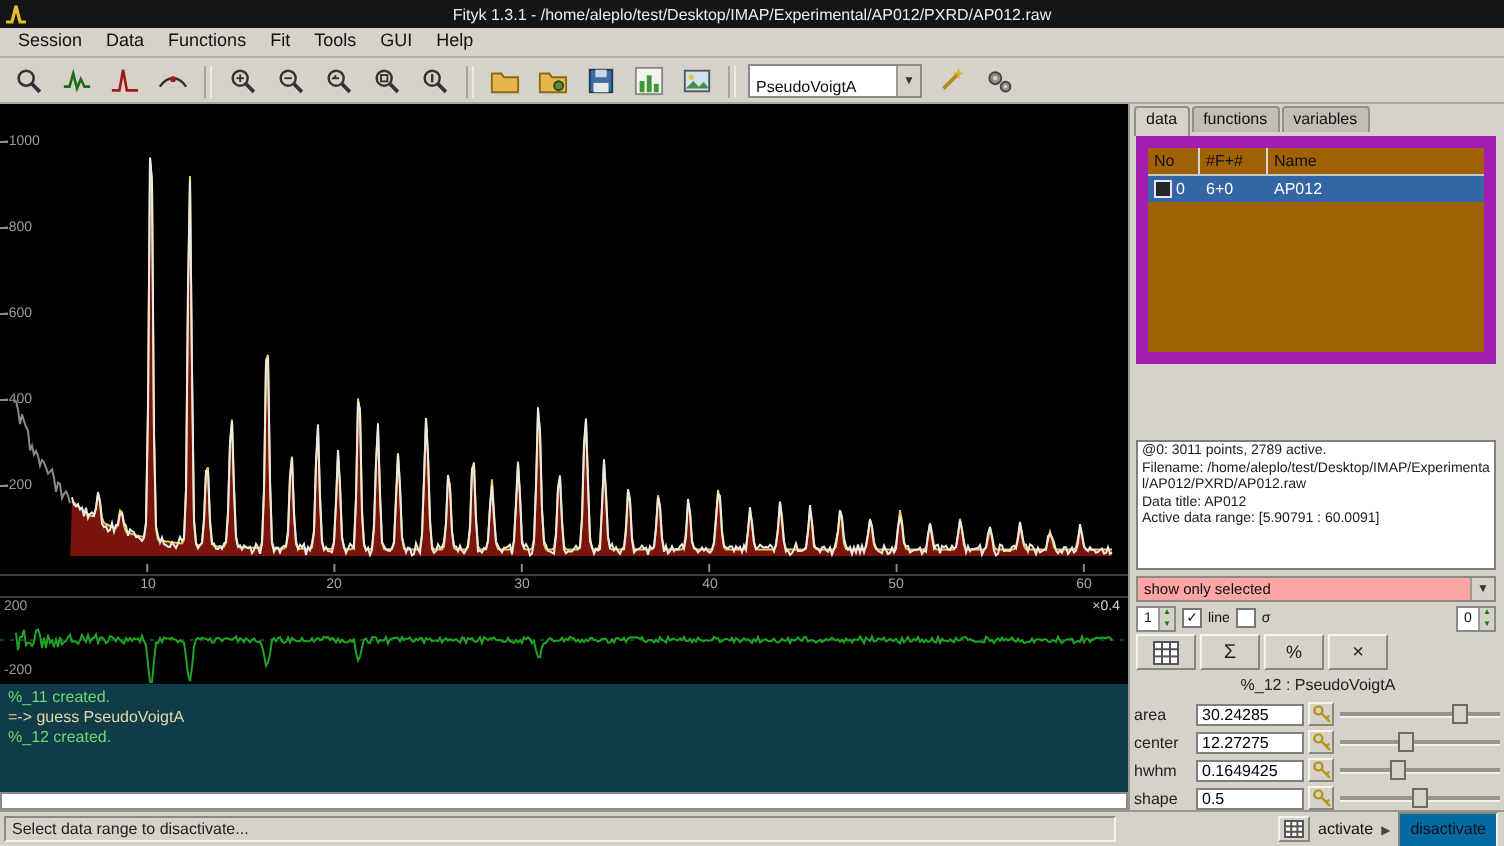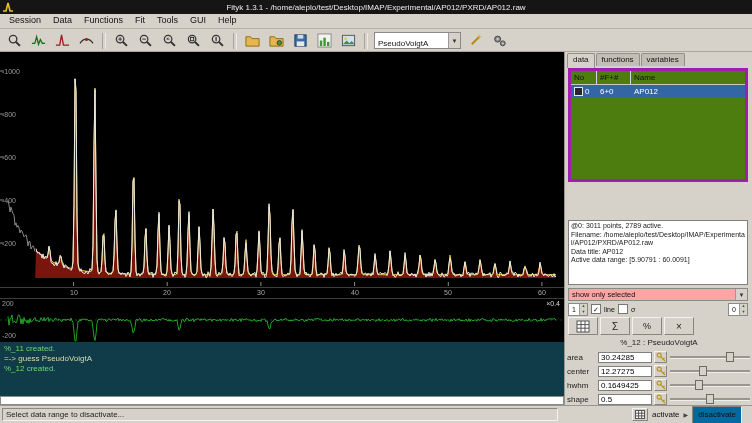--- a/index.html
+++ b/index.html
@@ -46,22 +46,22 @@
   .inputline input{position:absolute;left:0;top:0;width:100%;height:100%;box-sizing:border-box;
            border:1px solid #8a8a8a;background:#fff;font-size:7px;padding:0 2px;font-family:"Liberation Sans",sans-serif;}
 
   
   .sidebar{position:absolute;left:564px;top:52px;width:188px;height:353px;background:#d6d2ca;
            border-left:1px solid #9a968e;box-sizing:border-box;}
   .tabs{position:absolute;left:2px;top:1px;height:15px;display:flex;gap:1px;}
   .tab{padding:1px 5px 0 5px;font-size:8px;color:#111;background:#c2beb6;border:1px solid #938f87;
        border-bottom:none;border-radius:2px 2px 0 0;height:13px;box-sizing:border-box;}
   .tab.active{background:#d6d2ca;height:15px;}
-  .listbox{position:absolute;left:3px;top:16px;width:180px;height:114px;background:#4d7c0f;
-           border:3px solid #a21caf;font-size:8px;color:#111;box-sizing:border-box;overflow:hidden;}
+  .listbox{position:absolute;left:3px;top:16px;width:180px;height:114px;background:#a16207;
+           border:6px solid #a21caf;font-size:8px;color:#111;box-sizing:border-box;overflow:hidden;}
   .lheader{display:flex;height:13px;border-bottom:1px solid #c6c6c6;align-items:center;}
   .lheader .hc{padding-left:3px;border-right:1px solid #d6d6d6;height:100%;display:flex;align-items:center;box-sizing:border-box;}
   .hc.c1{width:26px;}.hc.c2{width:34px;}.hc.c3{flex:1;border-right:none;}
   .lrow{display:flex;height:13px;background:#3465a4;color:#fff;align-items:center;}
   .lrow .rc{padding-left:3px;height:100%;display:flex;align-items:center;box-sizing:border-box;gap:2px;}
   .rc.c1{width:26px;}.rc.c2{width:34px;}.rc.c3{flex:1;}
   .rowcheck{width:7px;height:7px;background:#26262b;border:1px solid #e8e8e8;flex:0 0 auto;}
 
   .infobox{position:absolute;left:3px;top:168px;width:180px;height:65px;background:#fff;
            border:1px solid #7f7f7f;box-sizing:border-box;font-size:7px;line-height:8.6px;
@@ -94,21 +94,21 @@
          display:flex;align-items:center;justify-content:center;box-sizing:border-box;}
   .pslider{flex:1;height:12px;position:relative;}
   .pslider .track{position:absolute;left:1px;right:1px;top:5px;height:2px;background:#9a968e;border-bottom:1px solid #f0eee8;}
   .phandle{position:absolute;top:1px;width:8px;height:10px;background:#d6d2ca;border:1px solid #6e6a62;box-sizing:border-box;}
 
   
   .statusrow{position:absolute;left:0;top:405px;width:752px;height:18px;background:#d6d2ca;
              border-top:1px solid #9a968e;display:flex;align-items:center;box-sizing:border-box;}
   .statusbox{margin-left:2px;width:556px;height:13px;border:1px solid;border-color:#8e8a82 #f4f2ee #f4f2ee #8e8a82;
              font-size:8px;color:#222;display:flex;align-items:center;padding:0 3px;box-sizing:border-box;}
-  .activrow{margin-left:auto;display:flex;align-items:center;gap:4px;padding-right:10px;font-size:8px;color:#111;}
+  .activrow{margin-left:auto;display:flex;align-items:center;gap:4px;padding-right:3px;font-size:8px;color:#111;}
   .minibtn{width:16px;height:13px;background:#d6d2ca;border:1px solid;border-color:#f4f2ee #8a867e #8a867e #f4f2ee;
            display:flex;align-items:center;justify-content:center;box-sizing:border-box;}
   .disbtn{height:18px;background:#0369a1;border:1px solid;border-color:#8a867e #f4f2ee #f4f2ee #8a867e;
           display:flex;align-items:center;padding:0 5px;box-sizing:border-box;}
 </style>
 </head>
 <body>
 
 <div class="win">
 

